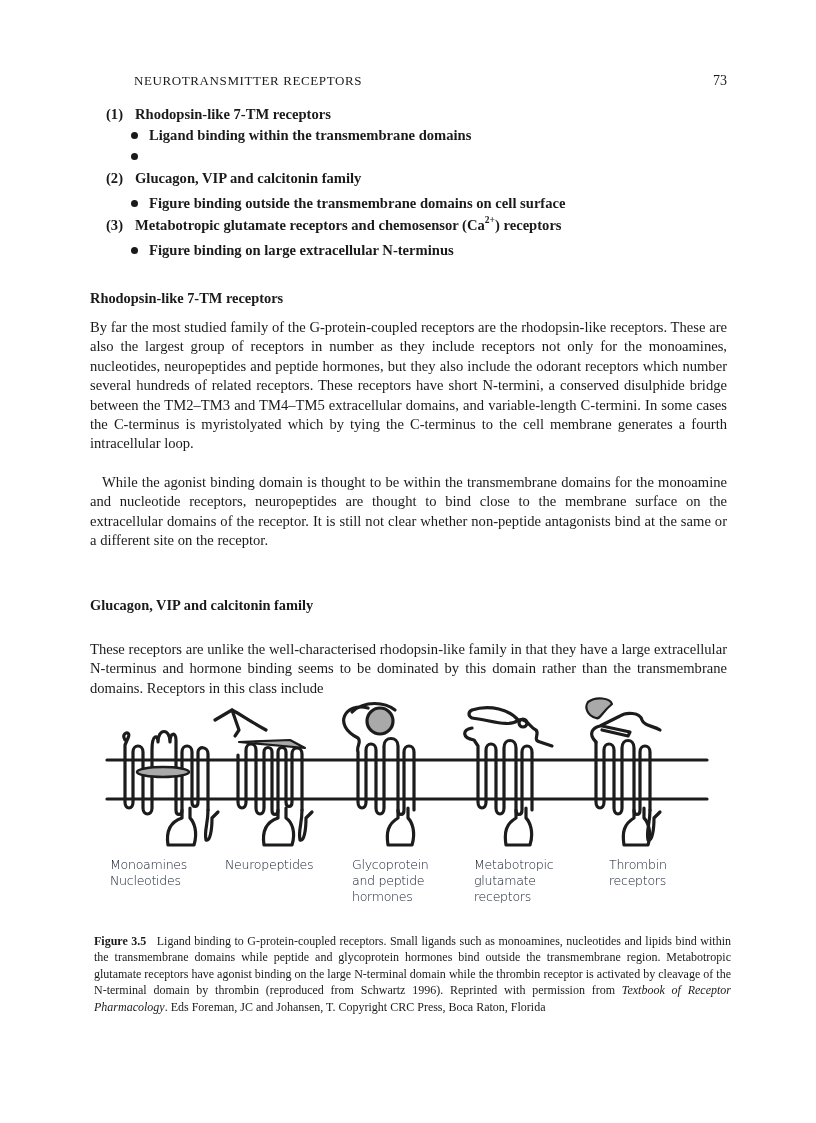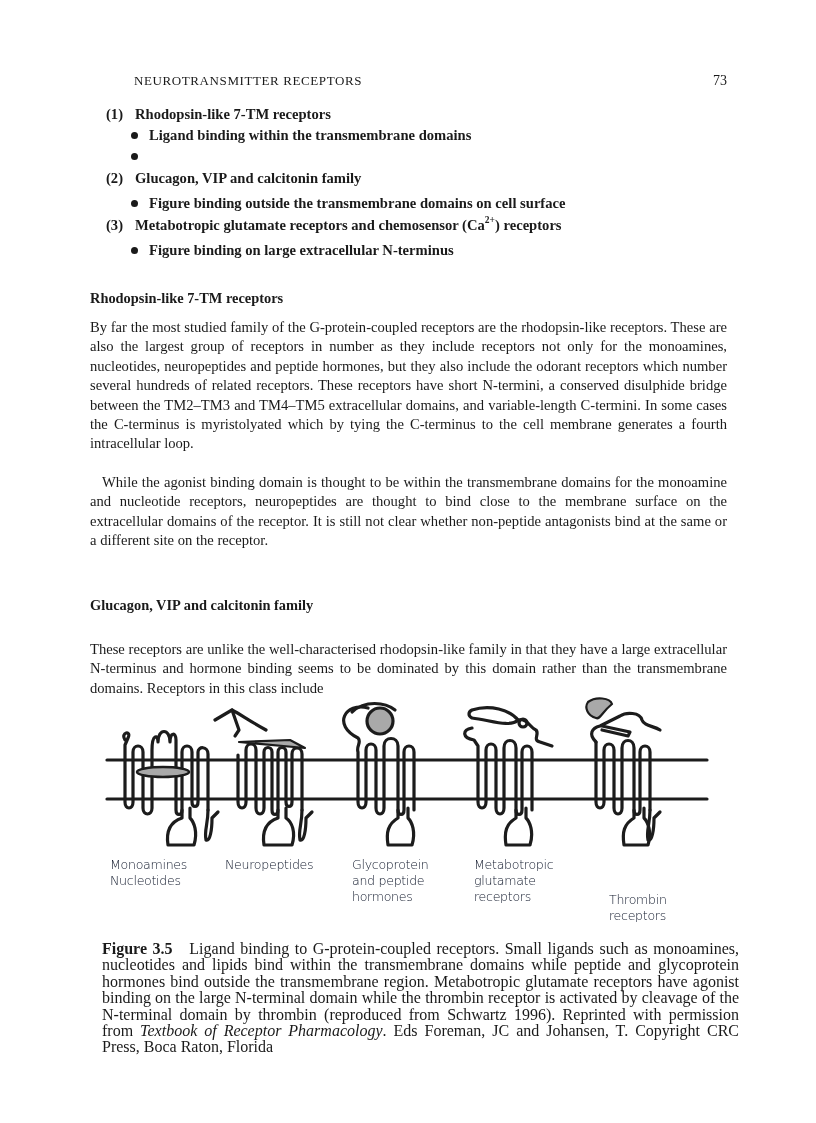--- a/index.html
+++ b/index.html
@@ -24,22 +24,22 @@
   .heading { position: absolute; left: 0; font-weight: bold; font-size: 14.4px; }
   .para { position: absolute; left: 0; width: 637px; font-size: 14.6px; line-height: 19.4px;
           text-align: justify; margin: 0; }
   .para.indent { text-indent: 12px; }
 
   .figure { position: absolute; left: 100px; top: 690px; width: 620px; height: 235px; }
   .figure svg { position: absolute; left: 0; top: 0; }
   .fig-label { position: absolute; top: 167px; font-family: "DejaVu Sans", sans-serif; font-size: 12.6px;
                line-height: 16px; color: #0f172a; letter-spacing: -0.3px; font-weight: 300; }
 
-  .caption { position: absolute; left: 0; top: 929px; width: 637px; font-size: 16px; line-height: 16.4px;
-             text-align: justify; margin: 12px; }
+  .caption { position: absolute; left: 0; top: 929px; width: 637px; font-size: 12px; line-height: 16.4px;
+             text-align: justify; margin: 4px; }
   .caption b { font-weight: bold; }
   .caption .ital { font-style: italic; }
 </style>
 </head>
 <body>
 
 <div class="page">
 
   <div class="running-head">
     <span class="title">NEUROTRANSMITTER RECEPTORS</span>
@@ -133,17 +133,17 @@
   <div class="fig-label" style="left:252px;">
     <div>Glycoprotein</div>
       <div>and peptide</div>
       <div>hormones</div>
   </div>
   <div class="fig-label" style="left:374px;">
     <div>Metabotropic</div>
       <div>glutamate</div>
       <div>receptors</div>
   </div>
-  <div class="fig-label" style="left:509px;margin-top:35px;">
+  <div class="fig-label" style="left:509px;">
     <div>Thrombin</div>
       <div>receptors</div>
   </div>
 </div>
 
 </body></html>

